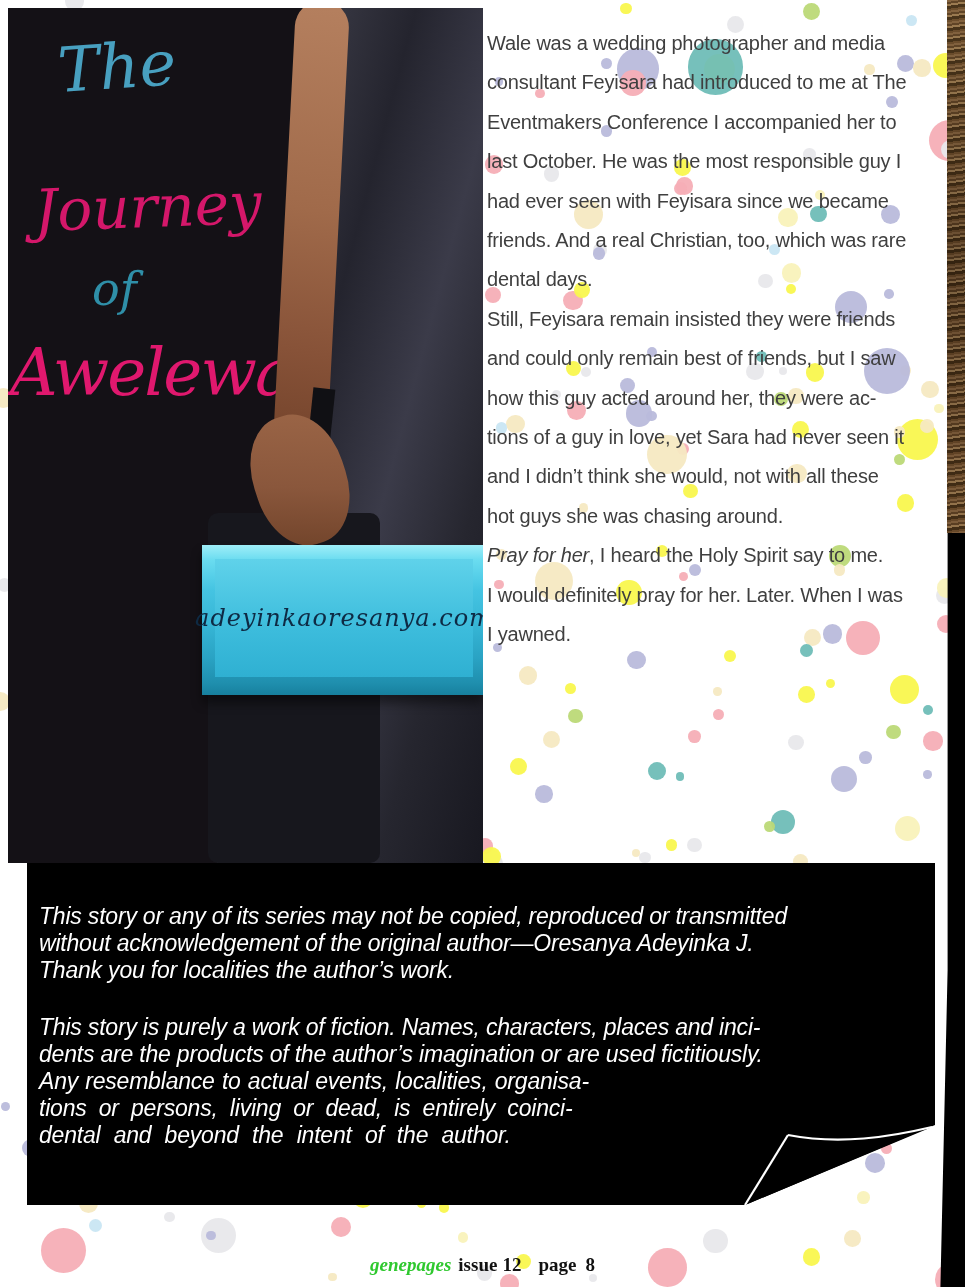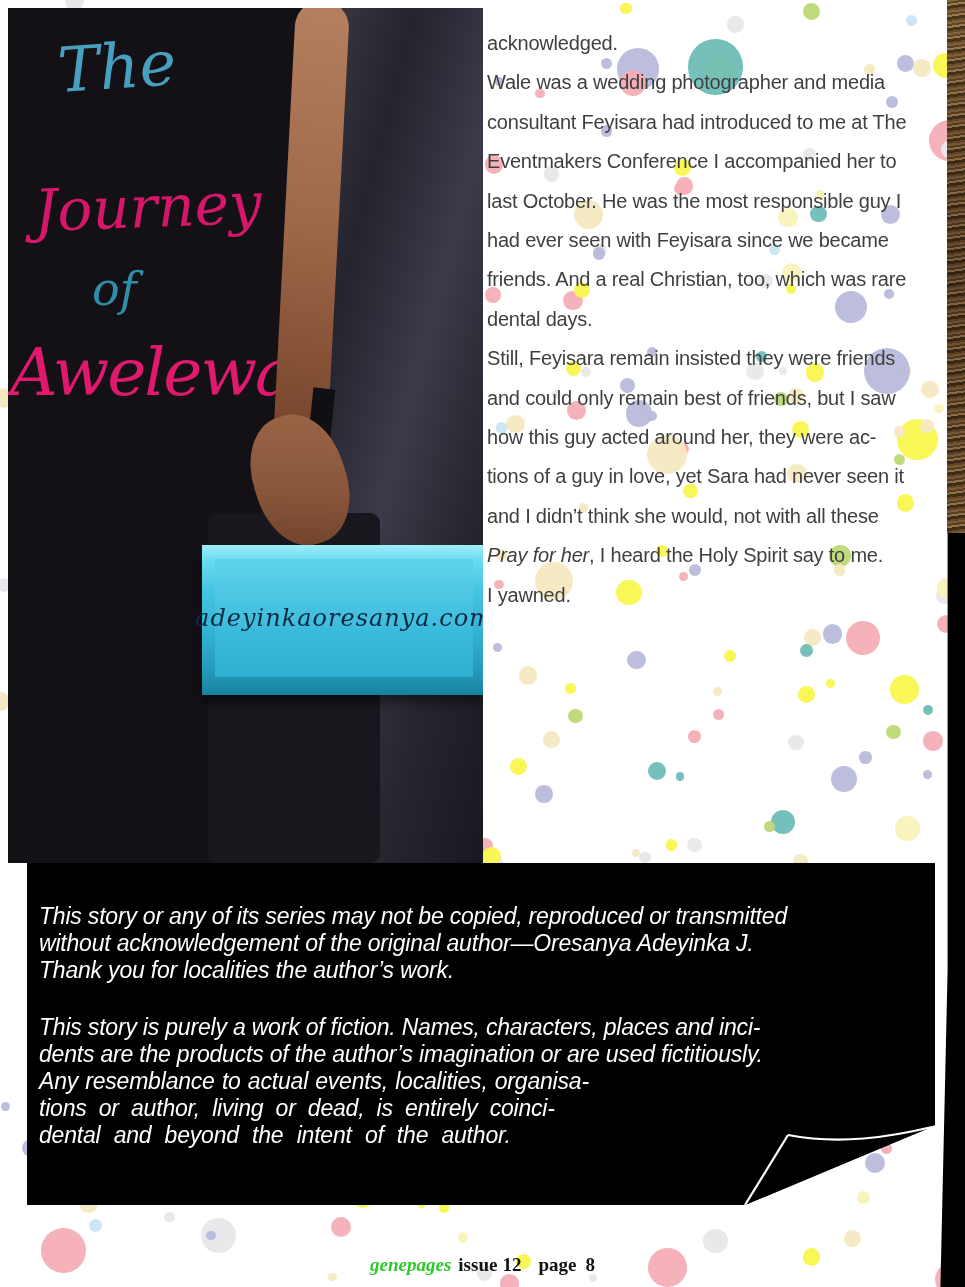--- a/index.html
+++ b/index.html
@@ -423,50 +423,51 @@
     <div class="hand"></div>
     <div class="bag"></div>
     <div class="banner">
       <div class="banner-inner">
         <span class="banner-text">adeyinkaoresanya.com</span>
       </div>
     </div>
   </div>
 
   <div id="story">
-      <div class="story-line"><span>acknowledged.</span></div>
       <div class="story-line"><span>Wale was a wedding photographer and media</span></div>
       <div class="story-line"><span>consultant Feyisara had introduced to me at The</span></div>
       <div class="story-line"><span>Eventmakers Conference I accompanied her to</span></div>
       <div class="story-line"><span>last October. He was the most responsible guy I</span></div>
       <div class="story-line"><span>had ever seen with Feyisara since we became</span></div>
       <div class="story-line"><span>friends. And a real Christian, too, which was rare</span></div>
       <div class="story-line"><span>dental days.</span></div>
       <div class="story-line"><span>Still, Feyisara remain insisted they were friends</span></div>
       <div class="story-line"><span>and could only remain best of friends, but I saw</span></div>
       <div class="story-line"><span>how this guy acted around her, they were ac-</span></div>
       <div class="story-line"><span>tions of a guy in love, yet Sara had never seen it</span></div>
       <div class="story-line"><span>and I didn’t think she would, not with all these</span></div>
+      <div class="story-line"><span>hot guys she was chasing around.</span></div>
       <div class="story-line"><span class="it">Pray for her</span><span>, I heard the Holy Spirit say to me.</span></div>
+      <div class="story-line"><span>I would definitely pray for her. Later. When I was</span></div>
       <div class="story-line"><span>I yawned.</span></div>
     </div>
 
   <div id="discl">
     <div class="disc-inner">
       <div id="disc-p1">
           <div class="disc-line">This story or any of its series may not be copied, reproduced or transmitted</div>
           <div class="disc-line">without acknowledgement of the original author—Oresanya Adeyinka J.</div>
           <div class="disc-line">Thank you for localities the author’s work.</div>
         </div>
       <div class="disc-gap"></div>
       <div id="disc-p2">
           <div class="disc-line"> This story is purely a work of fiction. Names, characters, places and inci-</div>
           <div class="disc-line">dents are the products of the author’s imagination or are used fictitiously.</div>
           <div class="disc-line" style="word-spacing: 1px;">Any resemblance to actual events, localities, organisa-</div>
-          <div class="disc-line" style="word-spacing: 6px;">tions or author, living or dead, is entirely coinci-</div>
+          <div class="disc-line" style="word-spacing: 6px;">tions or persons, living or dead, is entirely coinci-</div>
           <div class="disc-line" style="word-spacing: 7px;">dental and beyond the intent of the author.</div>
         </div>
     </div>
   </div>
 
   <svg id="curl" viewBox="0 0 245 100">
     <path d="M 68,20 C 120,30 170,22 212,12 L 25,90 Z" fill="#000000" stroke="none"></path>
     <path d="M 68,20 C 120,30 170,22 212,12" fill="none" stroke="#ffffff" stroke-width="2.2"></path>
     <path d="M 68,20 L 25,90" fill="none" stroke="#ffffff" stroke-width="2.2"></path>
   </svg>

